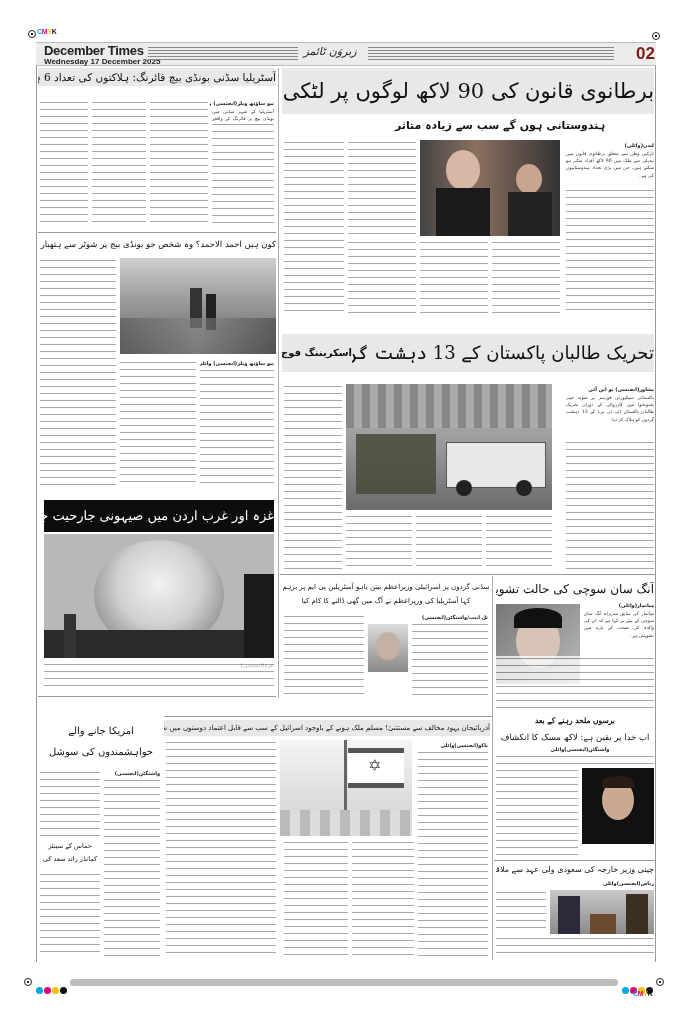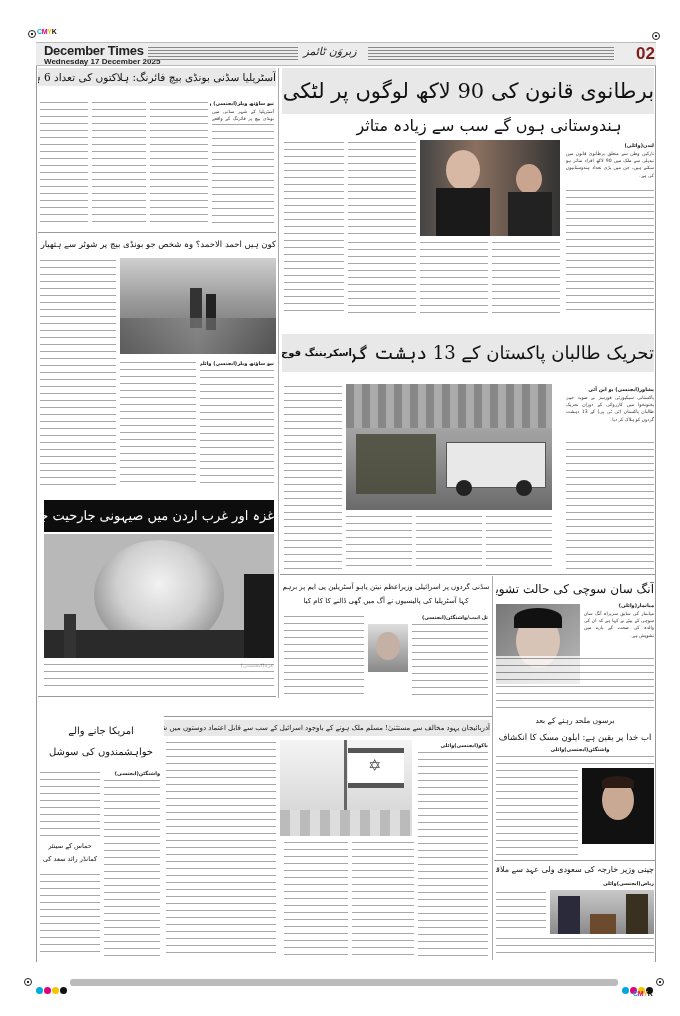--- a/index.html
+++ b/index.html
@@ -80,21 +80,21 @@
 <div class="abs head" style="left:40px;top:720px;width:122px;height:44px;font-size:10px;line-height:21px;white-space:normal;">امریکا جانے والے خواہشمندوں کی سوشل میڈیا اسکریننگ کا عمل آج سے شروع</div>
 <div class="abs byline" style="left:104px;top:770px;width:56px;">واشنگٹن(ایجنسی)</div>
 <div class="abs txtcol" style="left:104px;top:778px;width:56px;height:178px;"></div>
 <div class="abs txtcol" style="left:40px;top:770px;width:60px;height:66px;"></div>
 <div class="abs head" style="left:40px;top:840px;width:60px;height:28px;font-size:6.5px;line-height:13px;white-space:normal;">حماس کے سینئر کمانڈر رائد سعد کی شہادت کی تصدیق</div>
 <div class="abs txtcol" style="left:40px;top:872px;width:60px;height:84px;"></div>
 
 <div class="abs rule-v" style="left:278px;top:68px;height:630px;"></div>
 
 <div class="abs head band" style="left:282px;top:68px;width:372px;height:46px;font-size:21px;line-height:46px;">برطانوی قانون کی 90 لاکھ لوگوں پر لٹکی تلوار</div>
-<div class="abs head" style="left:332px;top:116px;width:314px;height:20px;font-size:16px;line-height:20px;font-weight:normal;font-family:'DejaVu Sans',sans-serif;">ہندوستانی ہوں گے سب سے زیادہ متاثر</div>
+<div class="abs head" style="left:343px;top:116px;width:314px;height:20px;font-size:11px;line-height:20px;font-weight:bold;font-family:'DejaVu Sans',sans-serif;">ہندوستانی ہوں گے سب سے زیادہ متاثر</div>
 <div class="abs photo" style="left:420px;top:140px;width:140px;height:96px;background:linear-gradient(90deg,#444 0%,#8a7060 40%,#333 100%);">
   <div class="abs" style="left:26px;top:10px;width:34px;height:40px;border-radius:50%;background:#d7b8a4;"></div>
   <div class="abs" style="left:16px;top:48px;width:54px;height:48px;background:#1a1a1a;"></div>
   <div class="abs" style="left:96px;top:24px;width:26px;height:30px;border-radius:50%;background:#c9a590;"></div>
   <div class="abs" style="left:88px;top:52px;width:44px;height:44px;background:#222;"></div>
 </div>
 <div class="abs byline" style="left:566px;top:142px;width:88px;">لندن(وائلی)</div>
 <div class="abs body-text" style="left:566px;top:150px;width:88px;height:36px;">تارکین وطن سے متعلق برطانوی قانون میں تبدیلی سے ملک میں 90 لاکھ افراد متاثر ہو سکتے ہیں، جن میں بڑی تعداد ہندوستانیوں کی ہے۔</div>
 <div class="abs txtcol" style="left:566px;top:188px;width:88px;height:126px;"></div>
 <div class="abs txtcol" style="left:348px;top:140px;width:68px;height:96px;"></div>
@@ -116,40 +116,40 @@
 <div class="abs body-text" style="left:566px;top:394px;width:88px;height:44px;">پاکستانی سیکیورٹی فورسز نے صوبہ خیبر پختونخوا میں کارروائی کے دوران تحریک طالبان پاکستان (ٹی ٹی پی) کے 13 دہشت گردوں کو ہلاک کر دیا۔</div>
 <div class="abs txtcol" style="left:566px;top:440px;width:88px;height:130px;"></div>
 <div class="abs txtcol" style="left:284px;top:384px;width:58px;height:186px;"></div>
 <div class="abs txtcol" style="left:346px;top:514px;width:66px;height:56px;"></div>
 <div class="abs txtcol" style="left:416px;top:514px;width:66px;height:56px;"></div>
 <div class="abs txtcol" style="left:486px;top:514px;width:66px;height:56px;"></div>
 
 <div class="abs rule-h" style="left:280px;top:574px;width:376px;"></div>
 
 <div class="abs head" style="left:282px;top:580px;width:208px;height:14px;font-size:7px;line-height:14px;">سڈنی گردوں پر اسرائیلی وزیراعظم نیتن یاہو آسٹریلین پی ایم پر برہم</div>
-<div class="abs head" style="left:282px;top:594px;width:208px;height:14px;font-size:7px;line-height:14px;">کہا آسٹریلیا کی پالیسیوں نے آگ میں گھی ڈالنے کا کام کیا</div>
+<div class="abs head" style="left:282px;top:594px;width:208px;height:14px;font-size:7px;line-height:14px;">کہا آسٹریلیا کی وزیراعظم نے آگ میں گھی ڈالنے کا کام کیا</div>
 <div class="abs byline" style="left:400px;top:614px;width:88px;overflow:hidden;">تل ابیب/واشنگٹن(ایجنسی)</div>
 <div class="abs photo" style="left:368px;top:624px;width:40px;height:48px;background:linear-gradient(180deg,#ddd,#888);">
   <div class="abs" style="left:8px;top:8px;width:24px;height:28px;border-radius:50%;background:#c4b0a4;"></div>
 </div>
 <div class="abs txtcol" style="left:412px;top:622px;width:76px;height:74px;"></div>
 <div class="abs txtcol" style="left:284px;top:614px;width:80px;height:82px;"></div>
 
 <div class="abs rule-v" style="left:492px;top:576px;height:384px;"></div>
 <div class="abs head" style="left:496px;top:580px;width:158px;height:18px;font-size:12px;line-height:18px;">آنگ سان سوچی کی حالت تشویشناک: بیٹا</div>
 <div class="abs byline" style="left:584px;top:602px;width:70px;">میانمار(وائلی)</div>
 <div class="abs photo" style="left:496px;top:604px;width:84px;height:80px;background:linear-gradient(135deg,#777,#bbb);">
   <div class="abs" style="left:20px;top:10px;width:44px;height:54px;border-radius:50%;background:#d8c4b6;"></div>
   <div class="abs" style="left:18px;top:4px;width:48px;height:20px;border-radius:50% 50% 0 0;background:#111;"></div>
 </div>
 <div class="abs body-text" style="left:584px;top:610px;width:70px;height:44px;">میانمار کی سابق سربراہ آنگ سان سوچی کے بیٹے نے کہا ہے کہ ان کی والدہ کی صحت کے بارے میں تشویش ہے۔</div>
 <div class="abs txtcol" style="left:496px;top:656px;width:158px;height:56px;background:repeating-linear-gradient(#fff 0 2px,#8a8a8a 2px 3.2px,#fff 3.2px 7px);"></div>
 
-<div class="abs head" style="left:496px;top:714px;width:158px;height:14px;font-size:7.5px;line-height:14px;">برسوں ملحد رہنے کے بعد</div>
-<div class="abs head" style="left:496px;top:728px;width:158px;height:18px;font-size:8.5px;line-height:18px;">اب خدا پر یقین ہے: ایلون مسک کا انکشاف</div>
+<div class="abs head" style="left:496px;top:714px;width:158px;height:14px;font-size:7.5px;line-height:14px;font-weight:bold;">برسوں ملحد رہنے کے بعد</div>
+<div class="abs head" style="left:496px;top:728px;width:158px;height:18px;font-size:8.5px;line-height:18px;">اب خدا پر یقین ہے: لاکھ مسک کا انکشاف</div>
 <div class="abs byline" style="left:530px;top:746px;width:100px;text-align:center;">واشنگٹن(ایجنسی)وائلی</div>
 <div class="abs txtcol" style="left:496px;top:754px;width:158px;height:12px;"></div>
 <div class="abs photo" style="left:582px;top:768px;width:72px;height:76px;background:#111;">
   <div class="abs" style="left:20px;top:12px;width:32px;height:40px;border-radius:50%;background:#c9a894;"></div>
   <div class="abs" style="left:20px;top:8px;width:32px;height:12px;border-radius:50% 50% 0 0;background:#2a1c14;"></div>
 </div>
 <div class="abs txtcol" style="left:496px;top:768px;width:82px;height:90px;"></div>
 
 <div class="abs rule-h" style="left:494px;top:860px;width:162px;"></div>
 <div class="abs head" style="left:496px;top:862px;width:158px;height:16px;font-size:8px;line-height:16px;">چینی وزیر خارجہ کی سعودی ولی عہد سے ملاقات</div>

